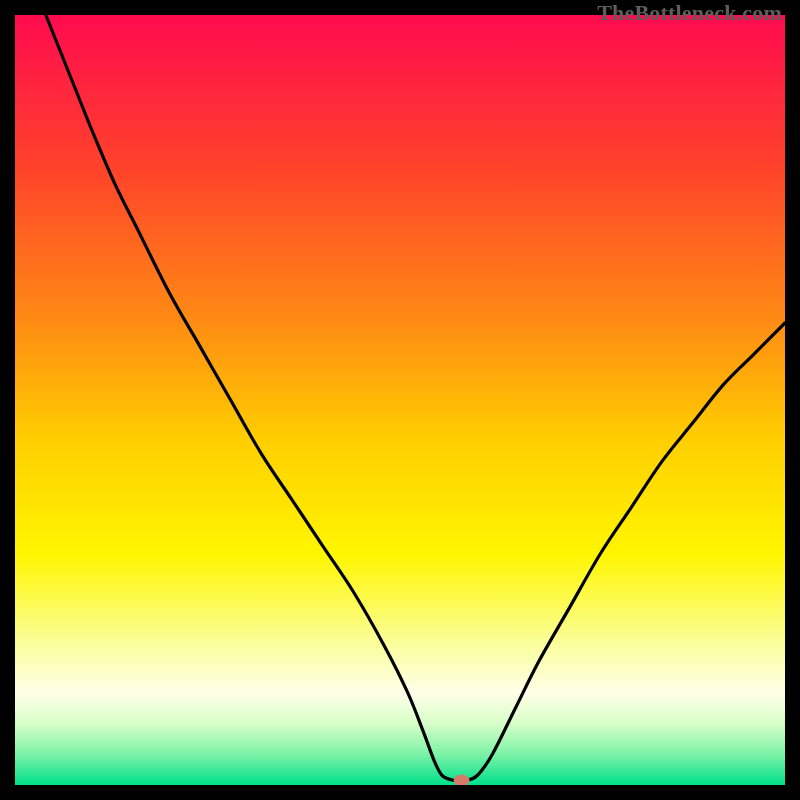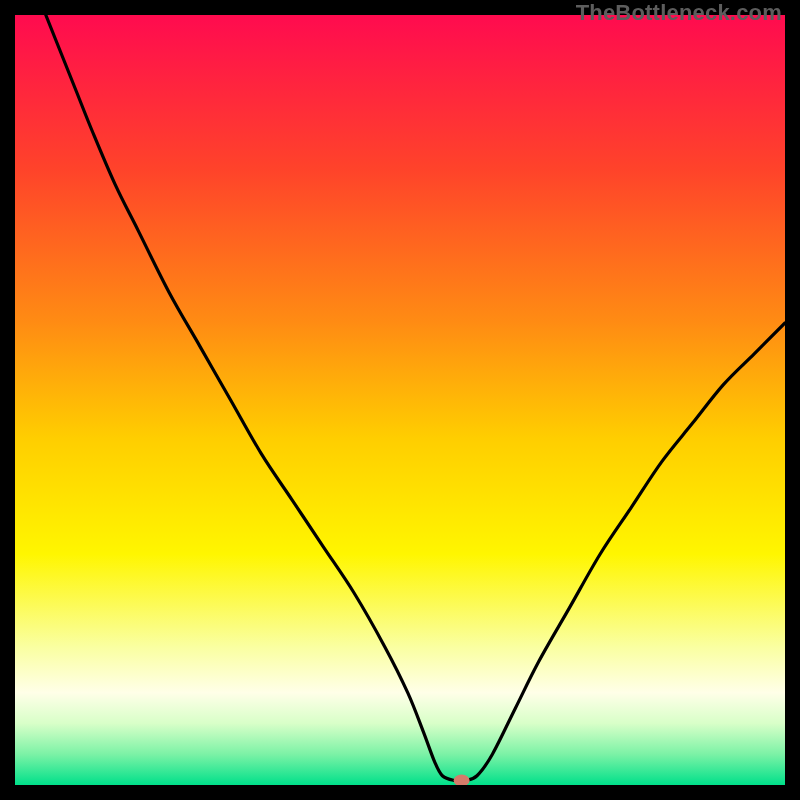--- a/index.html
+++ b/index.html
@@ -22,21 +22,21 @@
     position: absolute;
     left: 0;
     top: 0;
     width: 770px;
     height: 770px;
   }
   .watermark {
     position: absolute;
     top: 0px;
     right: 18px;
-    font-family: Liberation Sans, sans-serif;
+    font-family: Liberation Serif, serif;
     font-size: 22px;
     font-weight: 600;
     color: #5d5d5d;
     letter-spacing: 0.2px;
   }
 </style>
 </head>
 <body>
 
 <div class="frame">

